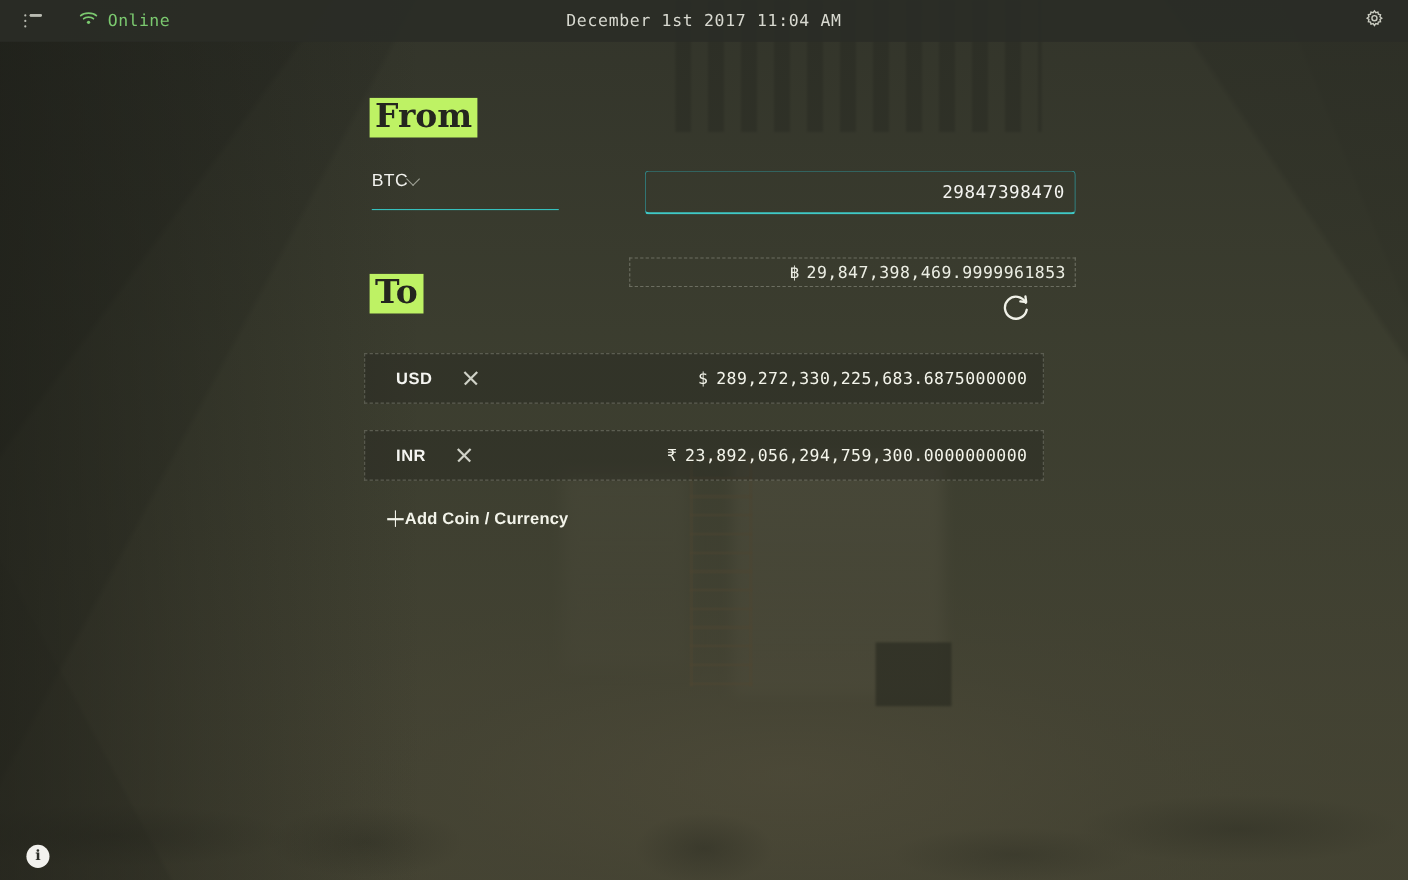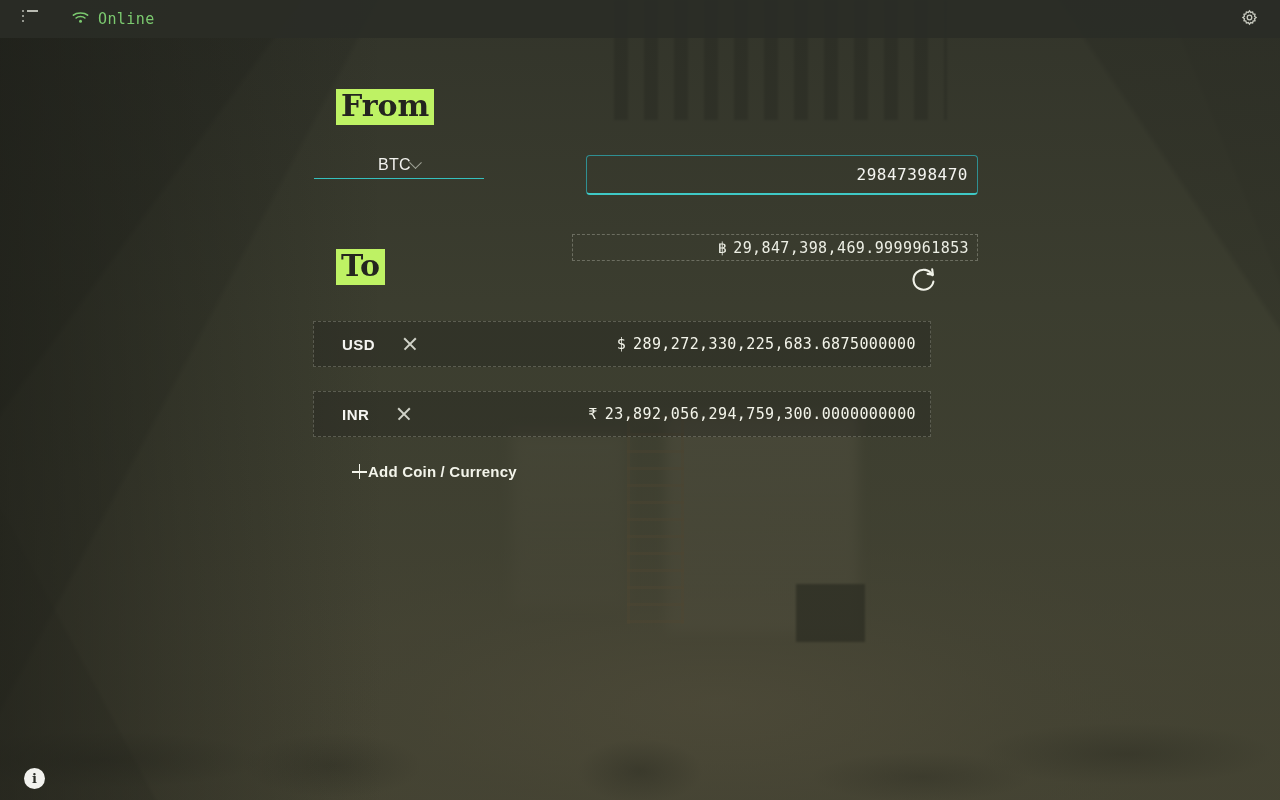--- a/index.html
+++ b/index.html
@@ -123,20 +123,21 @@
     position: absolute;
     top: 0; left: 0; right: 0;
     height: 38px;
     background: rgba(42,44,38,0.92);
     z-index: 20;
     display: flex;
     align-items: center;
   }
   .tb-left {
     display: flex;
+    align-items: center;
     padding-left: 22px;
     gap: 34px;
   }
   .icon-list { width: 16px; height: 13px; position: relative; display: inline-block; }
   .icon-list i {
     position: absolute; left: 5px; width: 11px; height: 2px;
     background: #b9bbb2; border-radius: 1px;
   }
   .icon-list i:nth-child(1) { top: 0; }
   .icon-list i:nth-child(2) { top: 5px; }
@@ -188,27 +189,27 @@
     background: #bef264;
     padding: 1px 5px 3px 5px;
     line-height: 1.08;
   }
   #label-from { left: 336px; top: 51px; }
   #label-to   { left: 336px; top: 211px; }
 
   
   #from-select-wrap {
     position: absolute;
-    left: 314px; top: 118px;
+    left: 338px; top: 118px;
     width: 170px;
     border-bottom: 1.5px solid #35c0bd;
     display: flex;
     align-items: flex-end;
-    justify-content: center;
-    padding-bottom: 4px;
+    justify-content: flex-start;
+    padding-bottom: 16px;
     cursor: pointer;
   }
   #from-select-value {
     font-size: 16px;
     color: #f2f2ee;
     letter-spacing: 0.3px;
   }
   .chev {
     width: 9px; height: 9px;
     border-right: 1.6px solid #9ea094;
@@ -258,21 +259,21 @@
     position: absolute;
     left: 903px; top: 222px;
     width: 42px; height: 42px;
     display: flex; align-items: center; justify-content: center;
     cursor: pointer;
   }
 
   
   .to-row {
     position: absolute;
-    left: 313px;
+    left: 331px;
     width: 618px;
     height: 46px;
     background: rgba(30,31,26,0.30);
     border: 1px dashed rgba(186,188,174,0.30);
     display: flex;
     align-items: center;
   }
   #row-usd { top: 283px; }
   #row-inr { top: 353px; }
 
@@ -410,20 +411,21 @@
         <svg width="17" height="13" viewBox="0 0 17 13" aria-hidden="true">
           <path d="M1.4 4.2 C4.6 1.2 12.4 1.2 15.6 4.2" fill="none" stroke="#7bc96f" stroke-width="1.6" stroke-linecap="round"></path>
           <path d="M4.1 7.0 C6.2 5.0 10.8 5.0 12.9 7.0" fill="none" stroke="#7bc96f" stroke-width="1.6" stroke-linecap="round"></path>
           <circle cx="8.5" cy="10.3" r="1.5" fill="#7bc96f"></circle>
         </svg>
       </span>
       <span class="status-text">Online</span>
     </span>
   </div>
 
+  <div class="clock">December 1st 2017 11:04 AM</div>
 
   <div class="tb-right">
     <span style="cursor:pointer;">
       <svg width="17" height="17" viewBox="0 0 20 20" aria-hidden="true">
         <g fill="none" stroke="#c9cbc0" stroke-width="1.5">
           <circle cx="10" cy="10" r="2.7"></circle>
           <path d="M10 2.2 l1.4 1.9 2.3-.6 .5 2.3 2.3 .5 -.6 2.3 1.9 1.4 -1.9 1.4 .6 2.3 -2.3 .5 -.5 2.3 -2.3-.6 -1.4 1.9 -1.4-1.9 -2.3 .6 -.5-2.3 -2.3-.5 .6-2.3 -1.9-1.4 1.9-1.4 -.6-2.3 2.3-.5 .5-2.3 2.3 .6z"></path>
         </g>
       </svg>
     </span>

